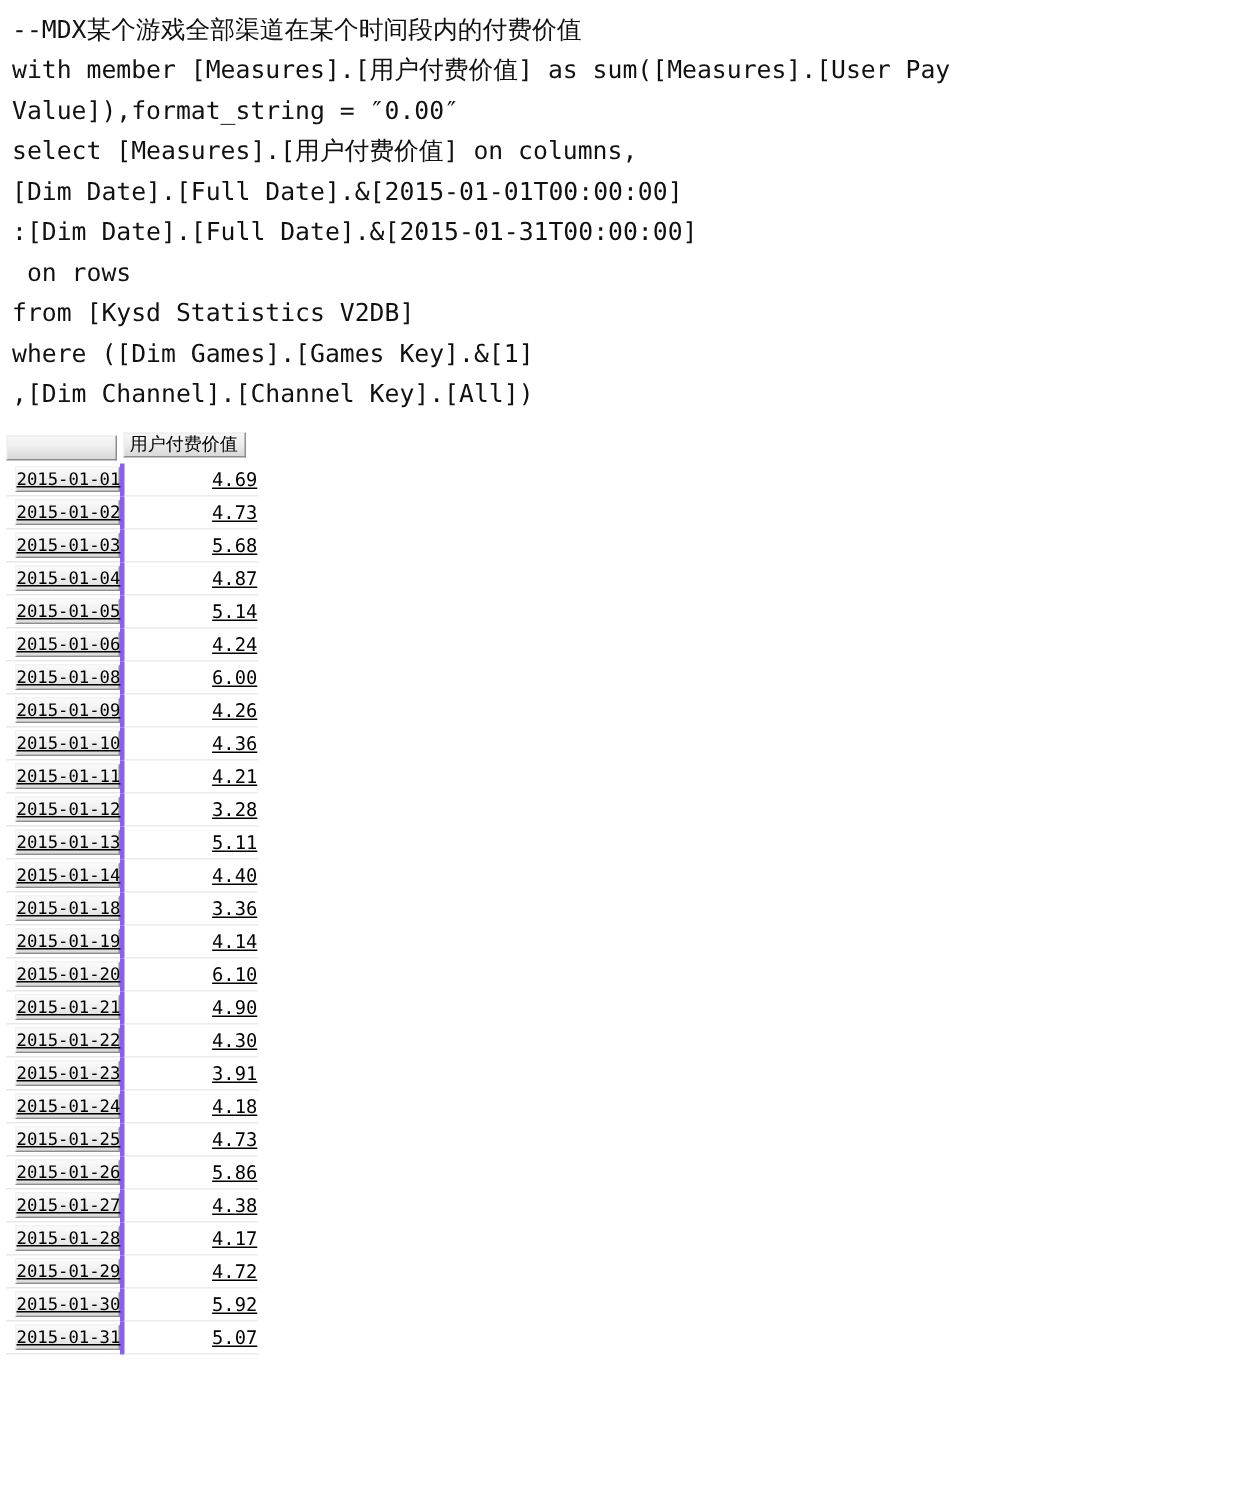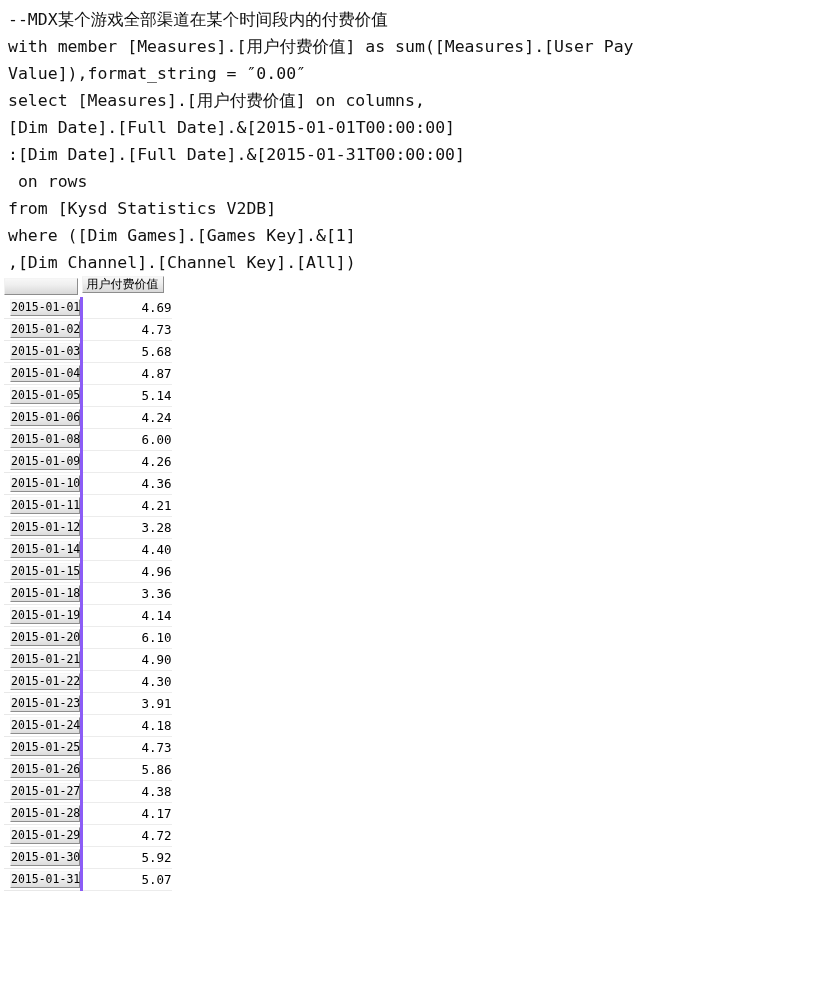--- a/index.html
+++ b/index.html
@@ -25,25 +25,26 @@
     color: #111111;
     letter-spacing: 0px;
   }
   #mdx-query .qline {
     white-space: pre;
     min-height: 27px;
   }
 
   
   #result-grid {
-    margin: 0 0 0 4px;
+    margin: 12px 0 0 4px;
     border-collapse: collapse;
     border-spacing: 0;
     table-layout: fixed;
     font-family: "DejaVu Sans Mono", "Liberation Mono", monospace;
+    text-decoration: underline;
   }
   #result-grid col.c-date { width: 75px; }
   #result-grid col.c-val  { width: 90px; }
 
   #result-grid td, #result-grid th {
     padding: 0;
     margin: 0;
     vertical-align: middle;
     font-weight: normal;
   }
@@ -196,29 +197,29 @@
         <td class="val-cell">4.21</td>
       </tr>
       <tr>
         <td class="row-hdr">
           <span class="date-chip">2015-01-12</span>
         </td>
         <td class="val-cell">3.28</td>
       </tr>
       <tr>
         <td class="row-hdr">
+          <span class="date-chip">2015-01-13</span>
+        </td>
+        <td class="val-cell">5.11</td>
+      </tr>
+      <tr>
+        <td class="row-hdr">
           <span class="date-chip">2015-01-14</span>
         </td>
         <td class="val-cell">4.40</td>
-      </tr>
-      <tr>
-        <td class="row-hdr">
-          <span class="date-chip">2015-01-15</span>
-        </td>
-        <td class="val-cell">4.96</td>
       </tr>
       <tr>
         <td class="row-hdr">
           <span class="date-chip">2015-01-18</span>
         </td>
         <td class="val-cell">3.36</td>
       </tr>
       <tr>
         <td class="row-hdr">
           <span class="date-chip">2015-01-19</span>

